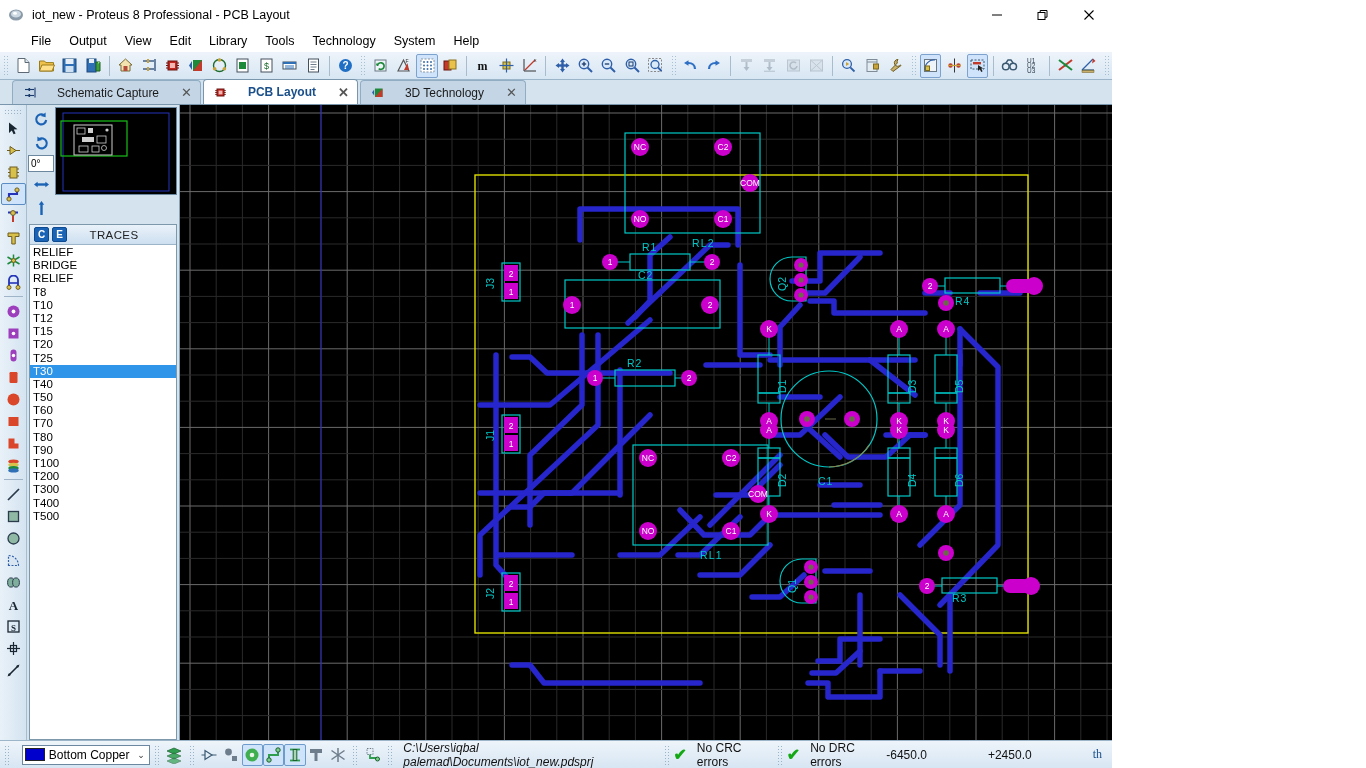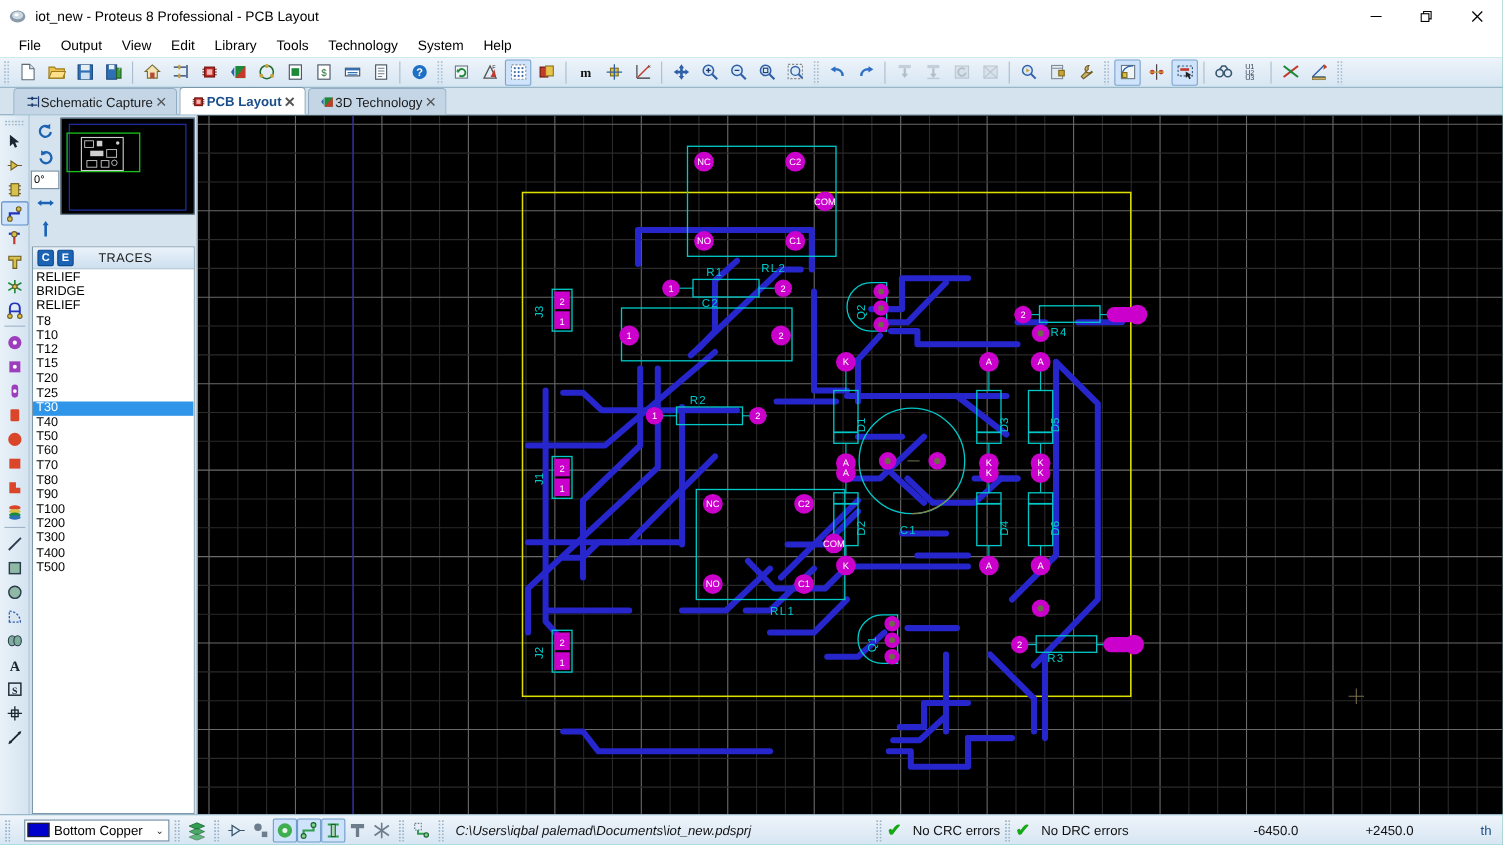--- a/index.html
+++ b/index.html
@@ -4,42 +4,42 @@
 <style>
   * { box-sizing: border-box; }
   html, body {
     margin: 0; padding: 0;
     width: 1366px; height: 768px;
     overflow: hidden;
     font-family: "Liberation Sans", sans-serif;
     font-size: 12px;
     background: #ffffff;
   }
-  .app { width: 1366px; height: 768px; position: relative; display: flex; flex-direction: column; background: #14b8a6; }
+  .app { width: 1112px; height: 768px; position: relative; display: flex; flex-direction: column; background: #bef264; }
 
   
   .titlebar {
     height: 30px; flex: 0 0 30px;
     background: #ffffff;
     display: flex; align-items: center;
     position: relative;
   }
   .titlebar .tb-icon {
     width: 16px; height: 16px; margin-left: 8px; margin-right: 8px;
     display:flex; align-items:center; justify-content:center;
   }
   .titlebar .tb-text { font-size: 12.5px; color: #000; }
   .winbtns { position: absolute; right: 0; top: 0; height: 30px; display: flex; }
   .winbtn { width: 46px; height: 30px; display: flex; align-items: center; justify-content: center; color: #000; }
 
   
   .menubar {
     height: 22px; flex: 0 0 22px;
     background: #ffffff;
-    display: flex; align-items: center; padding-left: 8px;
+    display: flex; align-items: center; padding-left: 22px;
   }
   .menuitem { padding: 2px 9px; font-size: 12.5px; color: #000; }
 
   
   .toolbars {
     flex: 0 0 28px; height: 28px;
     background: linear-gradient(#eef4fa, #d7e6f3);
     border-bottom: 1px solid #9db5c8;
     display: flex; align-items: center;
   }
@@ -51,21 +51,21 @@
   .tsep { width: 1px; height: 20px; background: #a8bccd; margin: 0 4px; }
 
   
   .tabstrip {
     flex: 0 0 25px; height: 25px;
     background: #d5e3ef;
     display: flex; align-items: flex-end; padding-left: 12px;
     border-bottom: 1px solid #7a96ad;
   }
   .dtab {
-    height: 24px; display: flex; align-items: center; gap: 0;
+    height: 24px; display: flex; align-items: center; gap: 20px;
     padding: 0 8px 0 10px; font-size: 12px; color: #1a1a1a;
     background: #c4d6e6; border: 1px solid #91adc4; border-bottom: none;
     border-radius: 4px 4px 0 0; margin-right: 2px;
     transform: skewX(0deg);
   }
   .dtab.active { background: #ffffff; color: #1a4f8a; font-weight: bold; height: 25px; border-color: #7a96ad; justify-content: space-between; }
   .dtab .xclose { font-size: 13px; color: #555; margin-left: 2px; }
   .dtab .ticon { width: 14px; height: 14px; display:flex; align-items:center; justify-content:center; }
 
   
@@ -117,21 +117,21 @@
   .layertext { flex: 1; font-size: 12px; color: #000; }
   .caret { font-size: 9px; color: #333; margin-right: 2px; }
   .sbsep { width: 6px; height: 20px; margin: 0 4px;
     background-image: radial-gradient(circle, #9bb3c7 1px, transparent 1px); background-size: 3px 3px; }
   .sbtn { width: 22px; height: 22px; display: flex; align-items: center; justify-content: center; border: 1px solid transparent; border-radius: 2px; }
   .sbtn.on { border-color: #6d9bcb; background: #cfe4fa; }
   .filepath { font-size: 12px; color: #111; padding-left: 6px; font-style: italic; }
   .statcell { display: flex; align-items: center; gap: 10px; font-size: 12px; color: #111; }
   .check { color: #14a814; font-size: 16px; font-weight: bold; }
   .coords { margin-left: auto; display: flex; align-items: center; gap: 61px; padding-right: 10px; font-size: 12px; color: #111; }
-  .unit { color: #1a4f8a; }
+  .unit { color: #1a4f8a; font-family: Liberation Serif, serif; }
 </style>
 </head>
 <body>
 
 <div class="app">
 
   <div class="titlebar">
     <span class="tb-icon">
       <svg width="16" height="16" viewBox="0 0 16 16">
         <ellipse cx="8" cy="8" rx="7" ry="5.5" fill="#8a9aa8"></ellipse>

